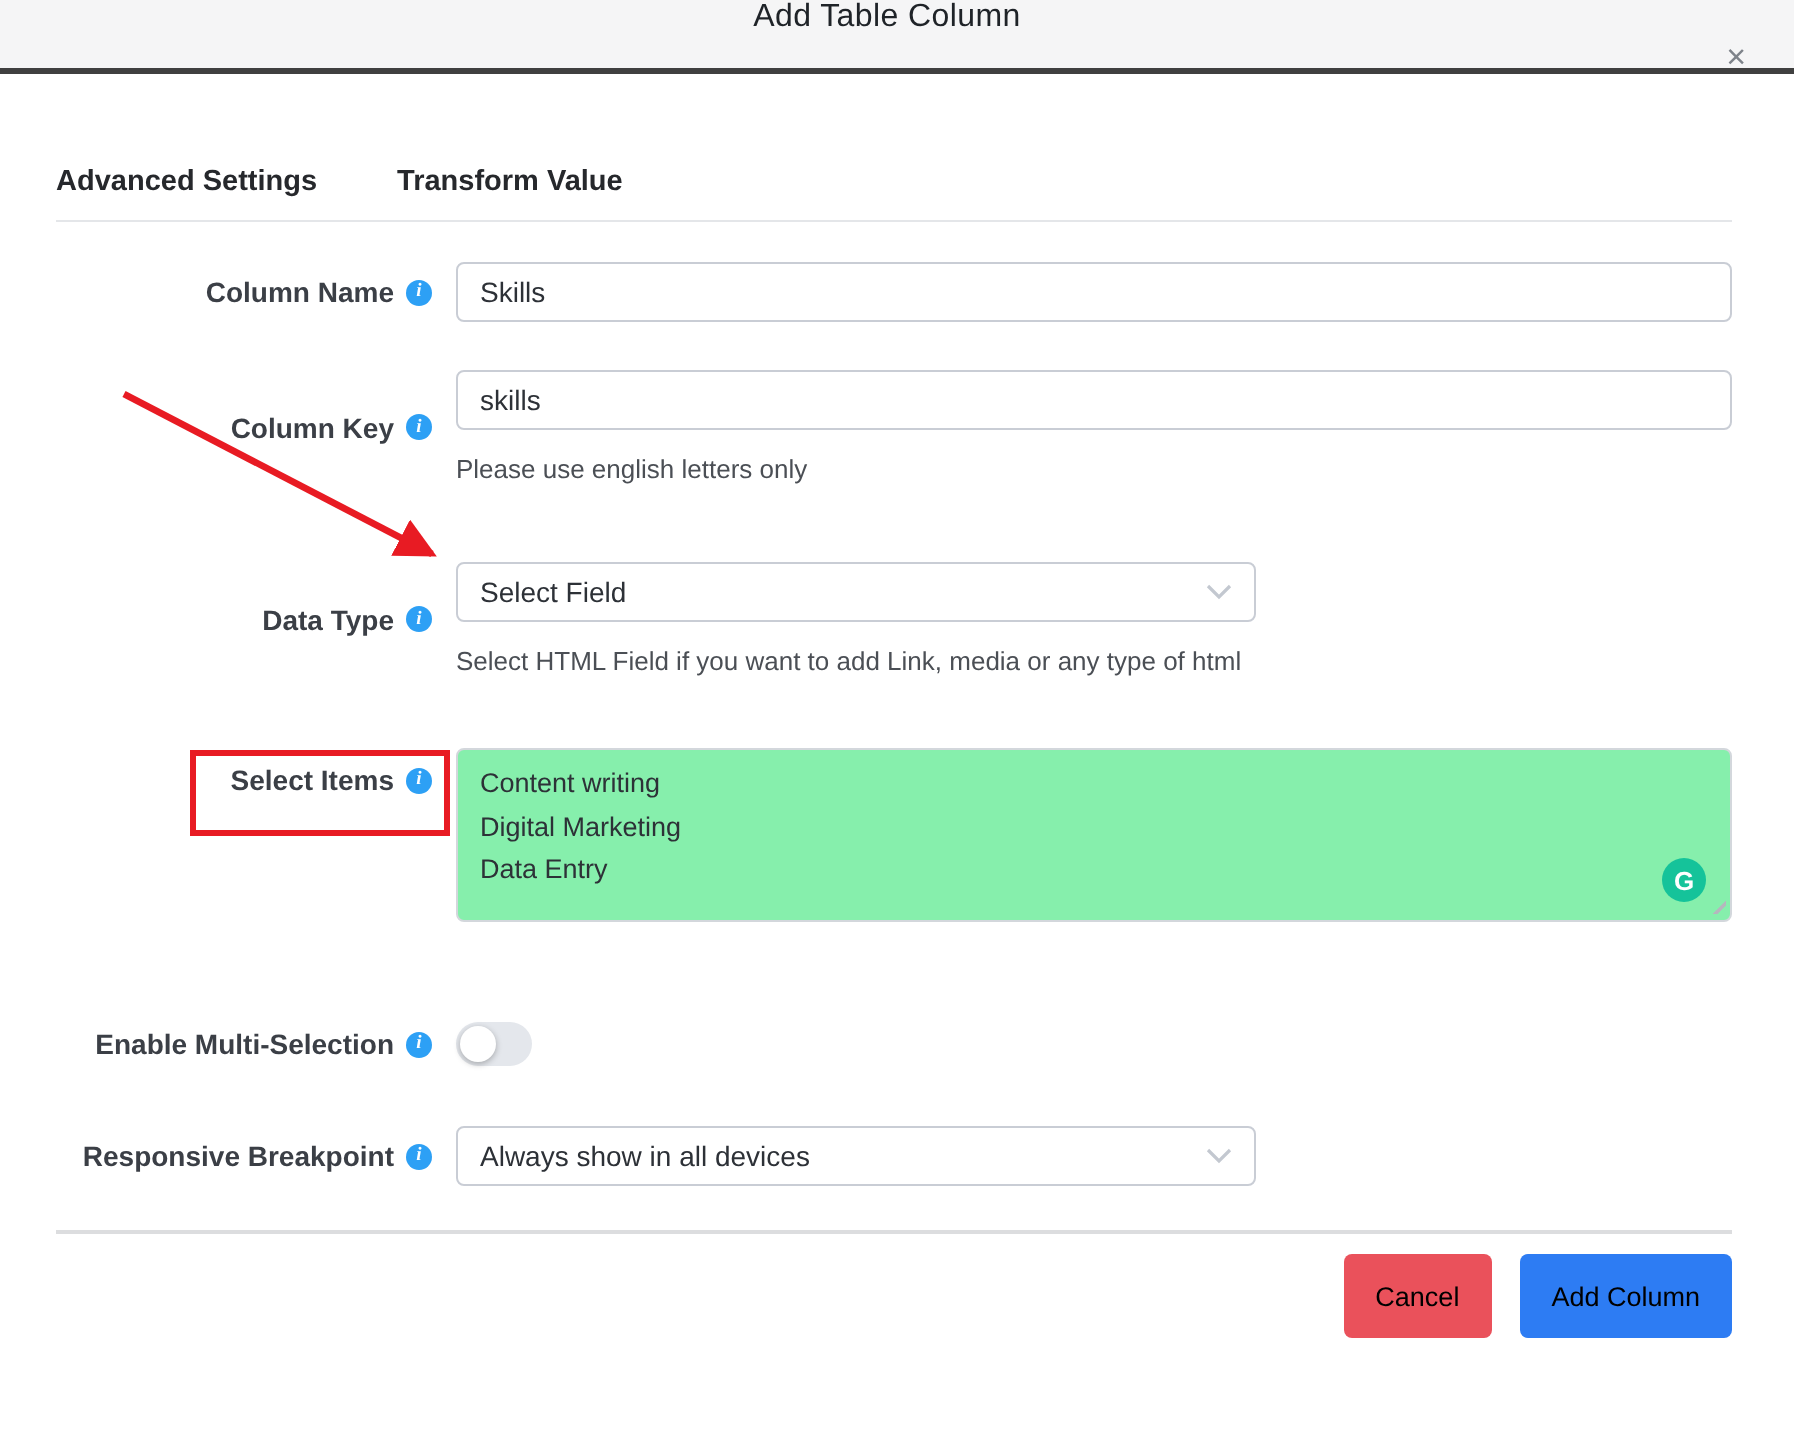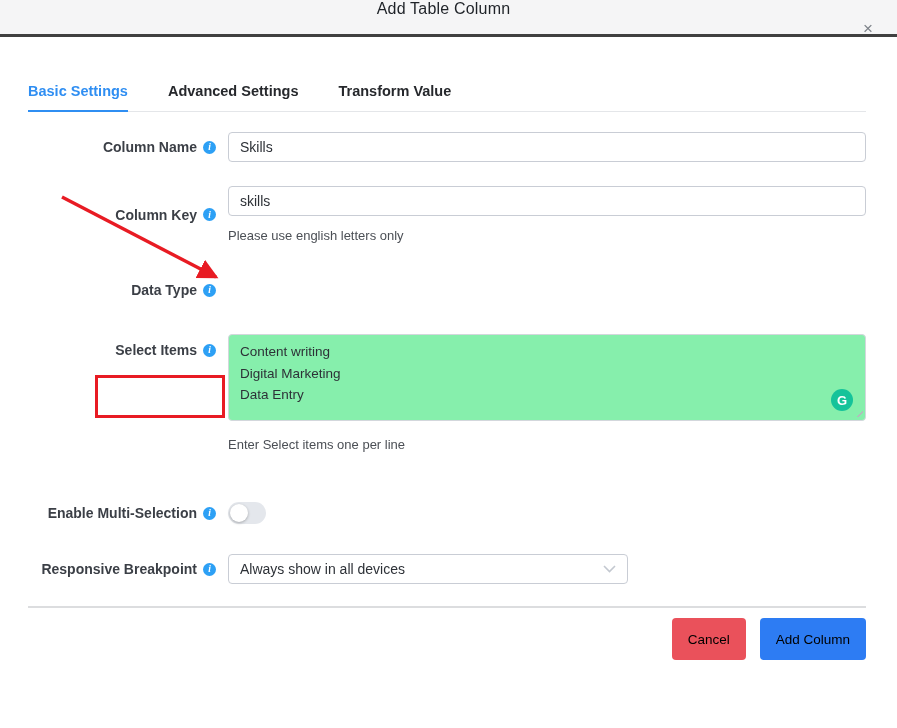--- a/index.html
+++ b/index.html
@@ -99,21 +99,20 @@
 <body>
 
 <div class="modal-header">
   <div class="modal-title">Add Table Column</div>
   <button class="close-btn">×</button>
 </div>
 
 <div class="modal-body">
 
   <div class="tabs">
-    <div class="tab active">Basic Settings</div>
     <div class="tab">Advanced Settings</div>
     <div class="tab">Transform Value</div>
   </div>
 
   <div class="form">
 
     <div class="row r1">
       <div class="label-col">
         <span>Column Name</span>
         <span class="info">i</span>
@@ -131,37 +130,47 @@
       <div class="control-col">
         <input class="text-input" type="text" value="skills" style="">
         <div class="helper">Please use english letters only</div>
       </div>
     </div>
 
     <div class="row r3">
       <div class="label-col">
         <span>Data Type</span>
         <span class="info">i</span>
+      </div>
+      <div class="control-col">
+        <div class="select-box">
+          <span>Select Field</span>
+          <span class="chevron">
+            <svg width="13" height="8" viewBox="0 0 13 8">
+                <polyline points="1,1 6.5,6.5 12,1" fill="none" stroke="#c3c8d0" stroke-width="1.6"></polyline>
+              </svg>
+          </span>
+        </div>
+        <div class="helper">Select HTML Field if you want to add Link, media or any type of html</div>
       </div>
     </div>
 
     <div class="row top r4">
       <div class="label-col">
         <span>Select Items</span>
         <span class="info">i</span>
       </div>
       <div class="control-col">
         <div class="textarea-wrap">
           <textarea class="items-textarea" spellcheck="false" style="">Content writing
 Digital Marketing
 Data Entry</textarea>
           <span class="grammarly">G</span>
           <span class="resize-handle"></span>
         </div>
-        <div class="helper" style="margin-top:16px">Enter Select items one per line</div>
       </div>
     </div>
 
     <div class="row r5">
       <div class="label-col">
         <span>Enable Multi-Selection</span>
         <span class="info">i</span>
       </div>
       <div class="control-col">
         <div class="toggle">

